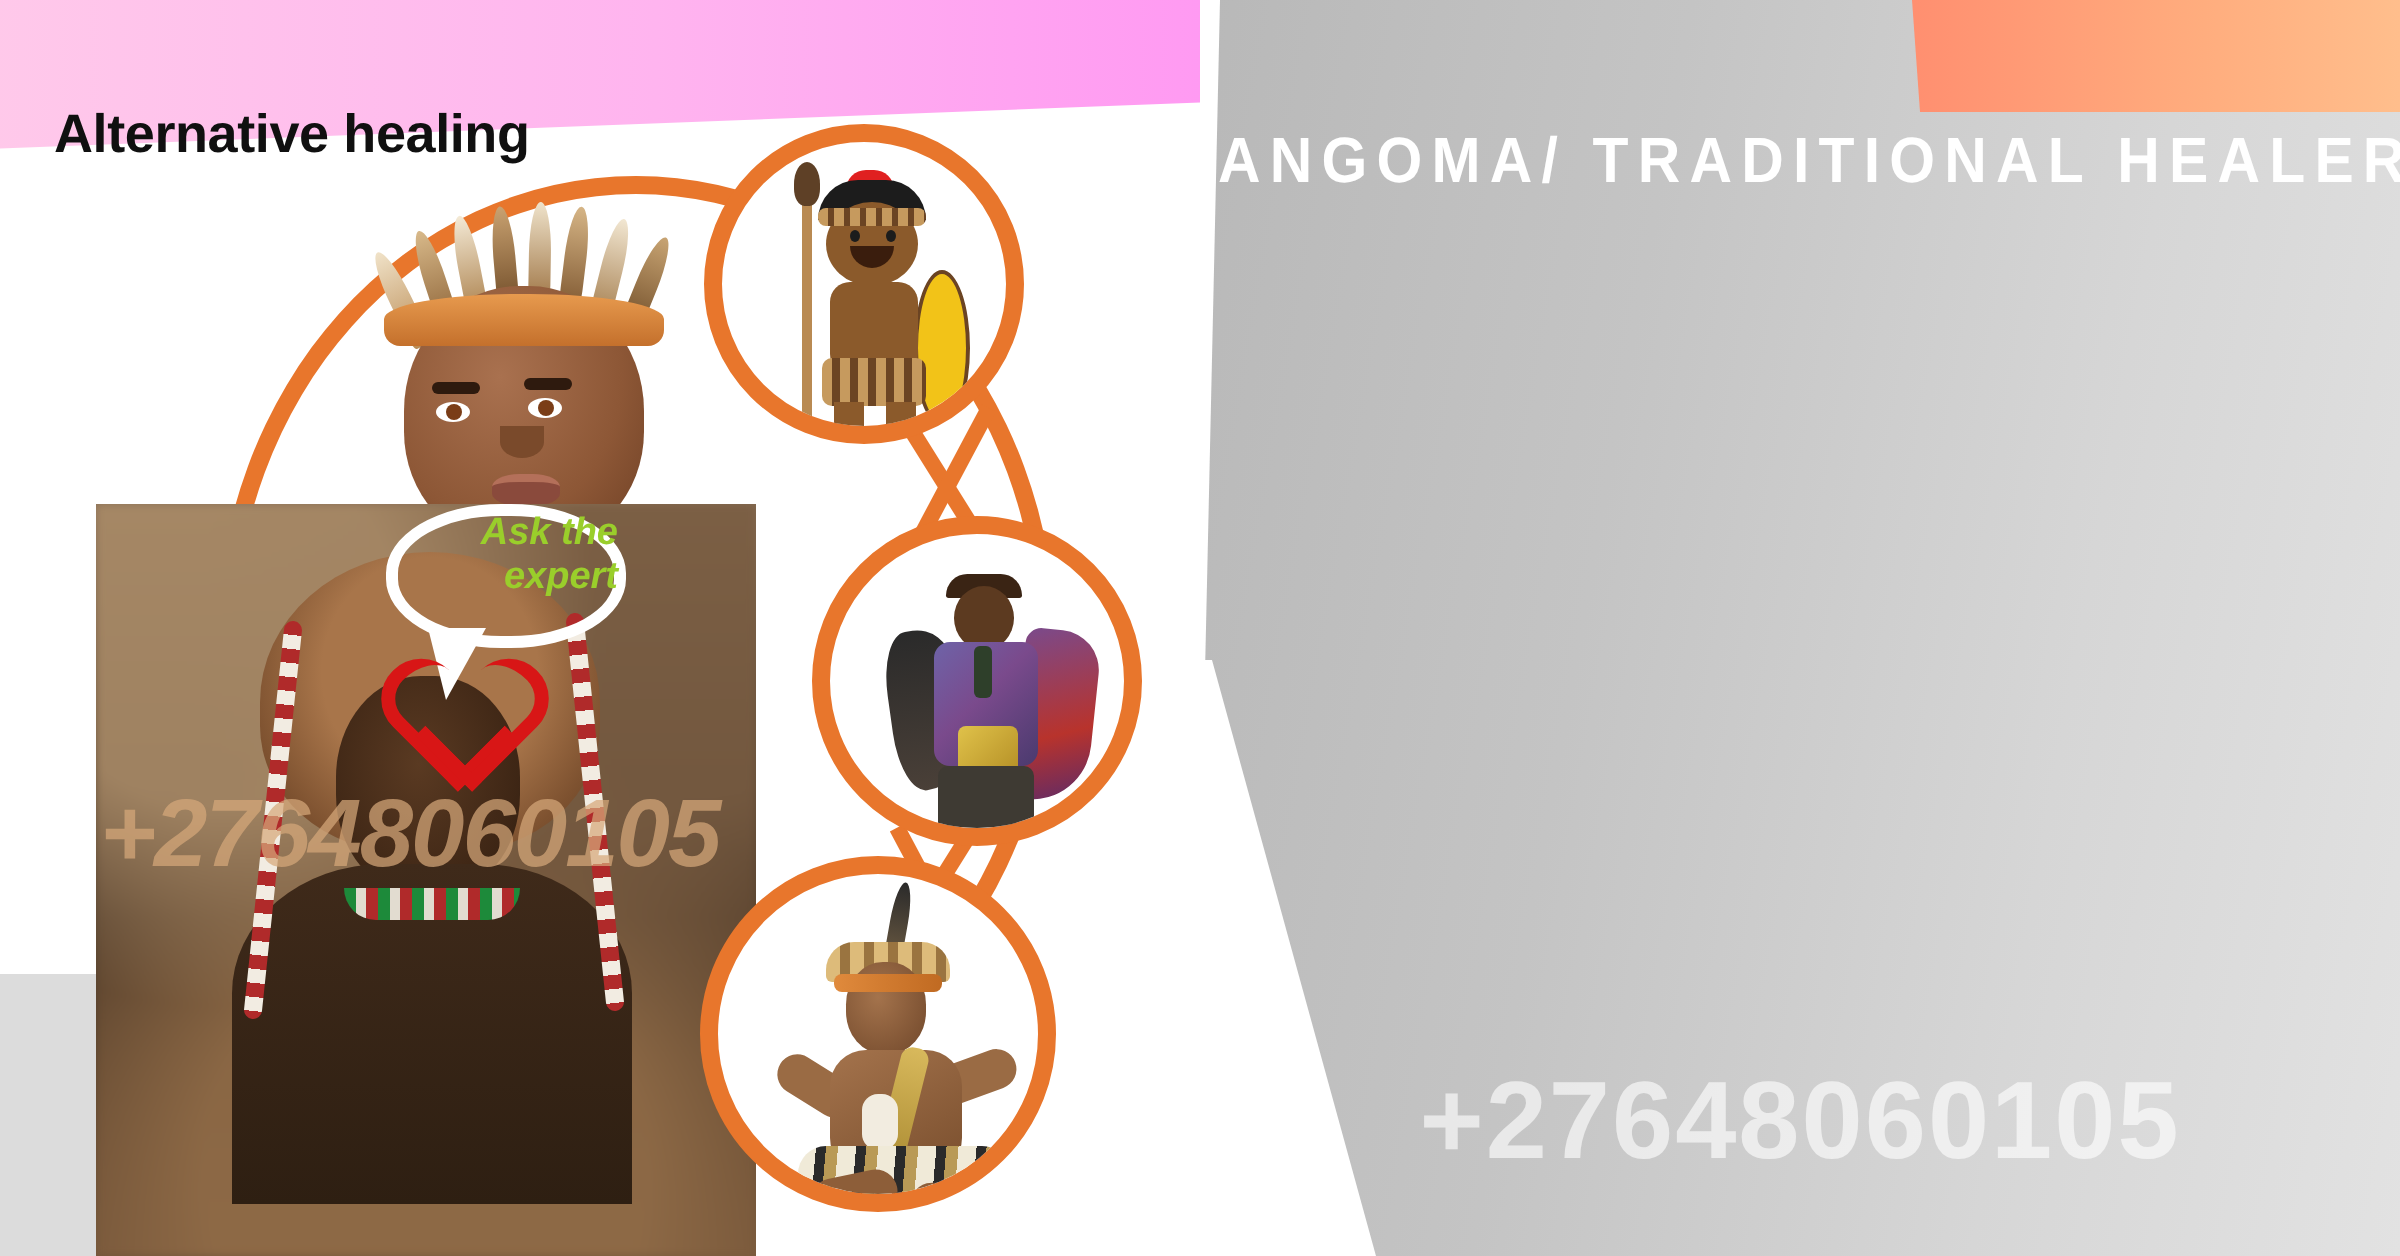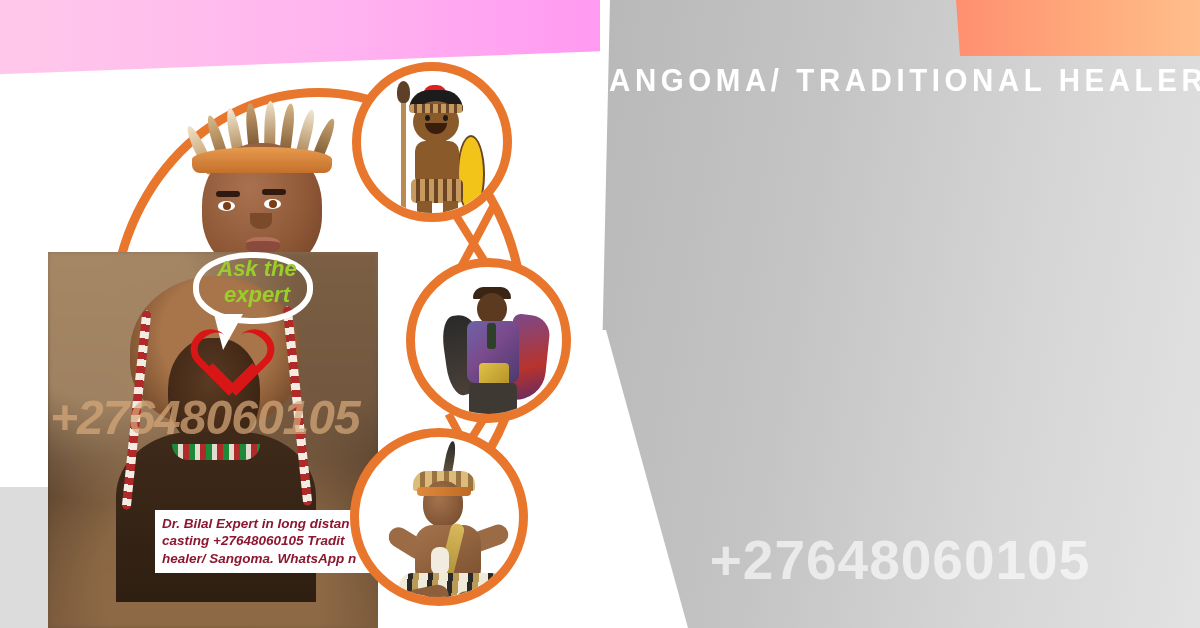--- a/index.html
+++ b/index.html
@@ -164,22 +164,22 @@
     position:absolute; left:193px; top:252px; width:120px; height:72px;
     background:transparent; border:6px solid #ffffff; border-radius:48%;
   }
   .bubble-tail{
     position:absolute; left:214px; top:314px; width:0; height:0;
     border-left:9px solid transparent; border-right:20px solid transparent;
     border-top:36px solid #ffffff;
   }
   .bubble-text{
     position:absolute; left:205px; top:256px; width:104px;
-    color:#9ace2b; font-size:22px; font-weight:bold; font-style:italic;
-    line-height:1.18; text-align:center;
+    color:#9ace2b; font-size:19px; font-weight:bold; font-style:italic;
+    line-height:1.18; text-align:right;
   }
   .heart{
     position:absolute; left:196px; top:330px; width:66px; height:58px;
   }
   .heart::before, .heart::after{
     content:""; position:absolute; top:0; width:33px; height:52px;
     background:transparent; border:7px solid #d81616;
     border-radius:28px 28px 0 0;
   }
   .heart::before{ left:33px; transform-origin:0 100%; transform:rotate(-45deg); border-right:none; }
@@ -284,20 +284,21 @@
 
   <div class="gray-panel-skew"></div>
   <div class="gray-panel"></div>
   <div class="white-wedge"></div>
   <div class="white-wedge-lower"></div>
   <div class="gray-strip-bottomleft"></div>
 
   <div class="band-pink"></div>
   <div class="band-orange"></div>
 
+  <div class="alt-heading">Alternative healing</div>
 
   <div class="arc-big"></div>
 
   <div class="portrait">
     <div class="p-feather" style="left:56px;  top:26px; background:linear-gradient(180deg,#f0e2c8,#b98a52); transform:rotate(-26deg);"></div>
     <div class="p-feather" style="left:70px;  top:18px; background:linear-gradient(180deg,#d8b98a,#8a6034); transform:rotate(-18deg);"></div>
     <div class="p-feather" style="left:84px;  top:12px; background:linear-gradient(180deg,#f4ead6,#a87c46); transform:rotate(-11deg);"></div>
     <div class="p-feather" style="left:99px;  top:8px;  background:linear-gradient(180deg,#c9a271,#6e4a26); transform:rotate(-5deg);"></div>
     <div class="p-feather" style="left:114px; top:6px;  background:linear-gradient(180deg,#efe3cb,#9c7140); transform:rotate(1deg);"></div>
     <div class="p-feather" style="left:129px; top:8px;  background:linear-gradient(180deg,#d6b586,#7e5730); transform:rotate(7deg);"></div>
@@ -328,25 +329,20 @@
     </div>
   </div>
 
   <div class="bubble-tail"></div>
   <div class="bubble"></div>
   <div class="bubble-text">Ask the expert</div>
   <div class="heart"></div>
 
   <div class="photo-watermark">+27648060105</div>
 
-  <div class="photo-caption">
-    <span>Dr. Bilal Expert in long distan</span>
-    <span>casting +27648060105 Tradit</span>
-    <span>healer/ Sangoma. WhatsApp n</span>
-  </div>
 
   <div class="link-line" style="left:456px; top:208px; width:78px; height:8px; transform:rotate(58deg);"></div>
   <div class="link-line" style="left:498px; top:206px; width:74px; height:8px; transform:rotate(118deg);"></div>
   <div class="link-line" style="left:452px; top:412px; width:70px; height:8px; transform:rotate(62deg);"></div>
   <div class="link-line" style="left:494px; top:410px; width:66px; height:8px; transform:rotate(122deg);"></div>
 
   <div class="circle c1">
     <div class="w-spear"></div>
       <div class="w-spear-tip"></div>
     <div class="w-shield"></div>

